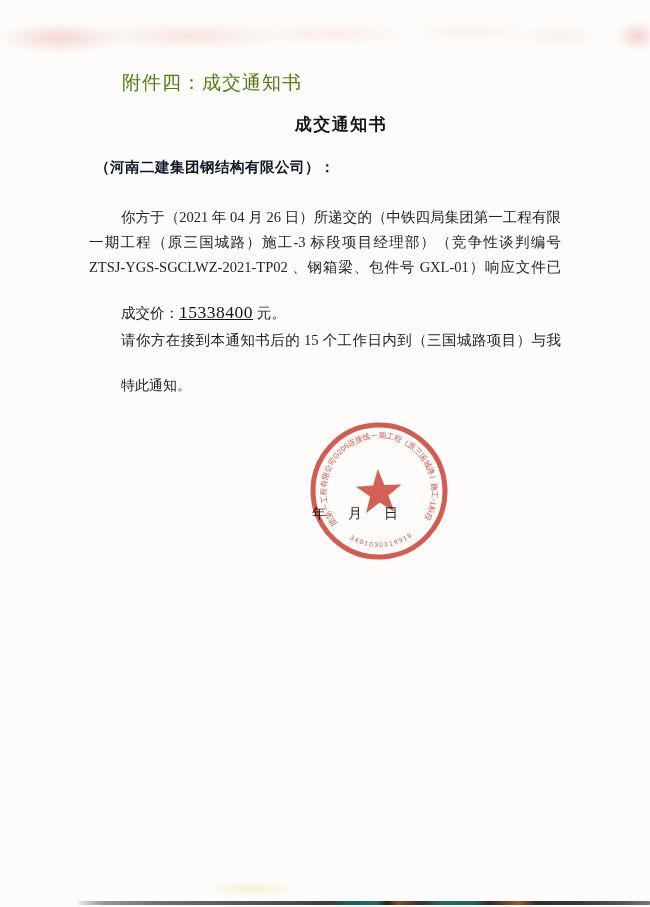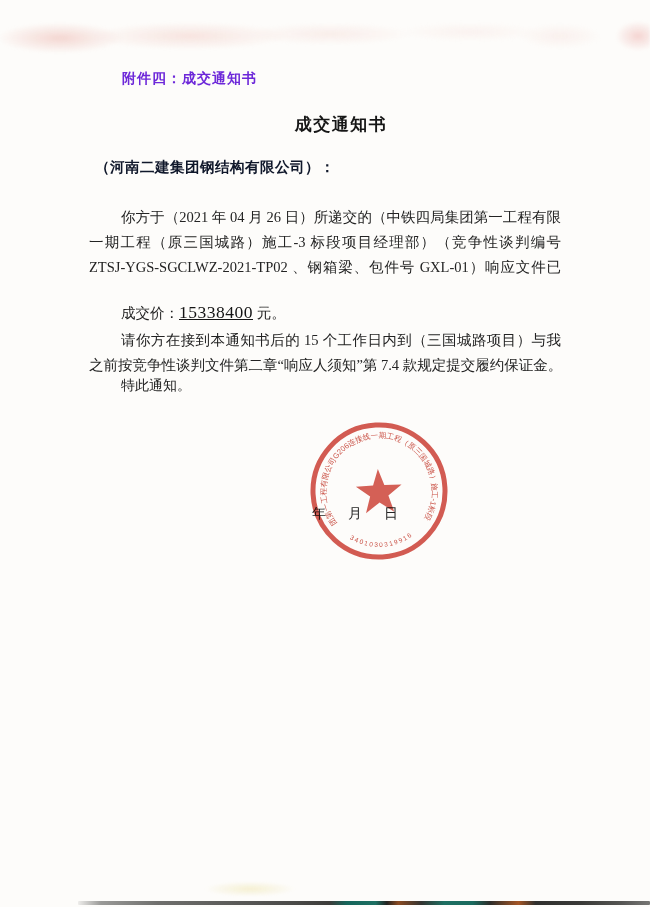--- a/index.html
+++ b/index.html
@@ -20,21 +20,21 @@
       radial-gradient(140px 20px at 190px 30px, rgba(240,198,190,0.45), rgba(240,198,190,0) 70%),
       radial-gradient(120px 16px at 330px 28px, rgba(243,210,204,0.35), rgba(243,210,204,0) 70%),
       radial-gradient(100px 14px at 470px 26px, rgba(245,218,212,0.28), rgba(245,218,212,0) 70%),
       radial-gradient(60px 18px at 560px 30px, rgba(244,214,208,0.30), rgba(244,214,208,0) 70%),
       radial-gradient(30px 20px at 638px 30px, rgba(238,180,176,0.55), rgba(238,180,176,0) 75%);
     filter:blur(1.5px);
   }
   .attachment-label{
     position:absolute;left:122px;top:70px;
     font-family:"Liberation Sans","DejaVu Sans",sans-serif;
-    font-weight:bold;font-size:14px;letter-spacing:1px;color:#6d28d9;
+    font-weight:normal;font-size:19px;letter-spacing:1px;color:#4d7c0f;
   }
   .doc-title{
     position:absolute;left:0;top:113px;width:650px;
     padding-left:32px;box-sizing:border-box;
     text-align:center;
     font-family:"Liberation Sans","DejaVu Sans",sans-serif;
     font-weight:bold;font-size:17px;letter-spacing:1.5px;color:#161616;
   }
   .recipient{
     position:absolute;left:95px;top:158px;
@@ -115,21 +115,20 @@
     <div class="bline just">一期工程（原三国城路）施工-3 标段项目经理部）（竞争性谈判编号</div>
     <div class="bline just">ZTSJ-YGS-SGCLWZ-2021-TP02 、钢箱梁、包件号 GXL-01）响应文件已被我方接受，并被确</div>
   </div>
 
   <div class="price-line">
     <span>成交价：</span><span class="price-num">15338400</span><span> 元。</span>
   </div>
 
   <div class="body-block para2">
     <div class="bline just indent">请你方在接到本通知书后的 15 个工作日内到（三国城路项目）与我方签订合同，在此</div>
-    <div class="bline">之前按竞争性谈判文件第二章“响应人须知”第 7.4 款规定提交履约保证金。</div>
   </div>
 
   <div class="closing-line">特此通知。</div>
 
 
   <div class="sign-date">
     <span>年</span><span class="gap"></span><span>月</span><span class="gap"></span><span>日</span>
   </div>
 
   <svg class="seal" viewBox="-75 -75 150 150" xmlns="http://www.w3.org/2000/svg">

